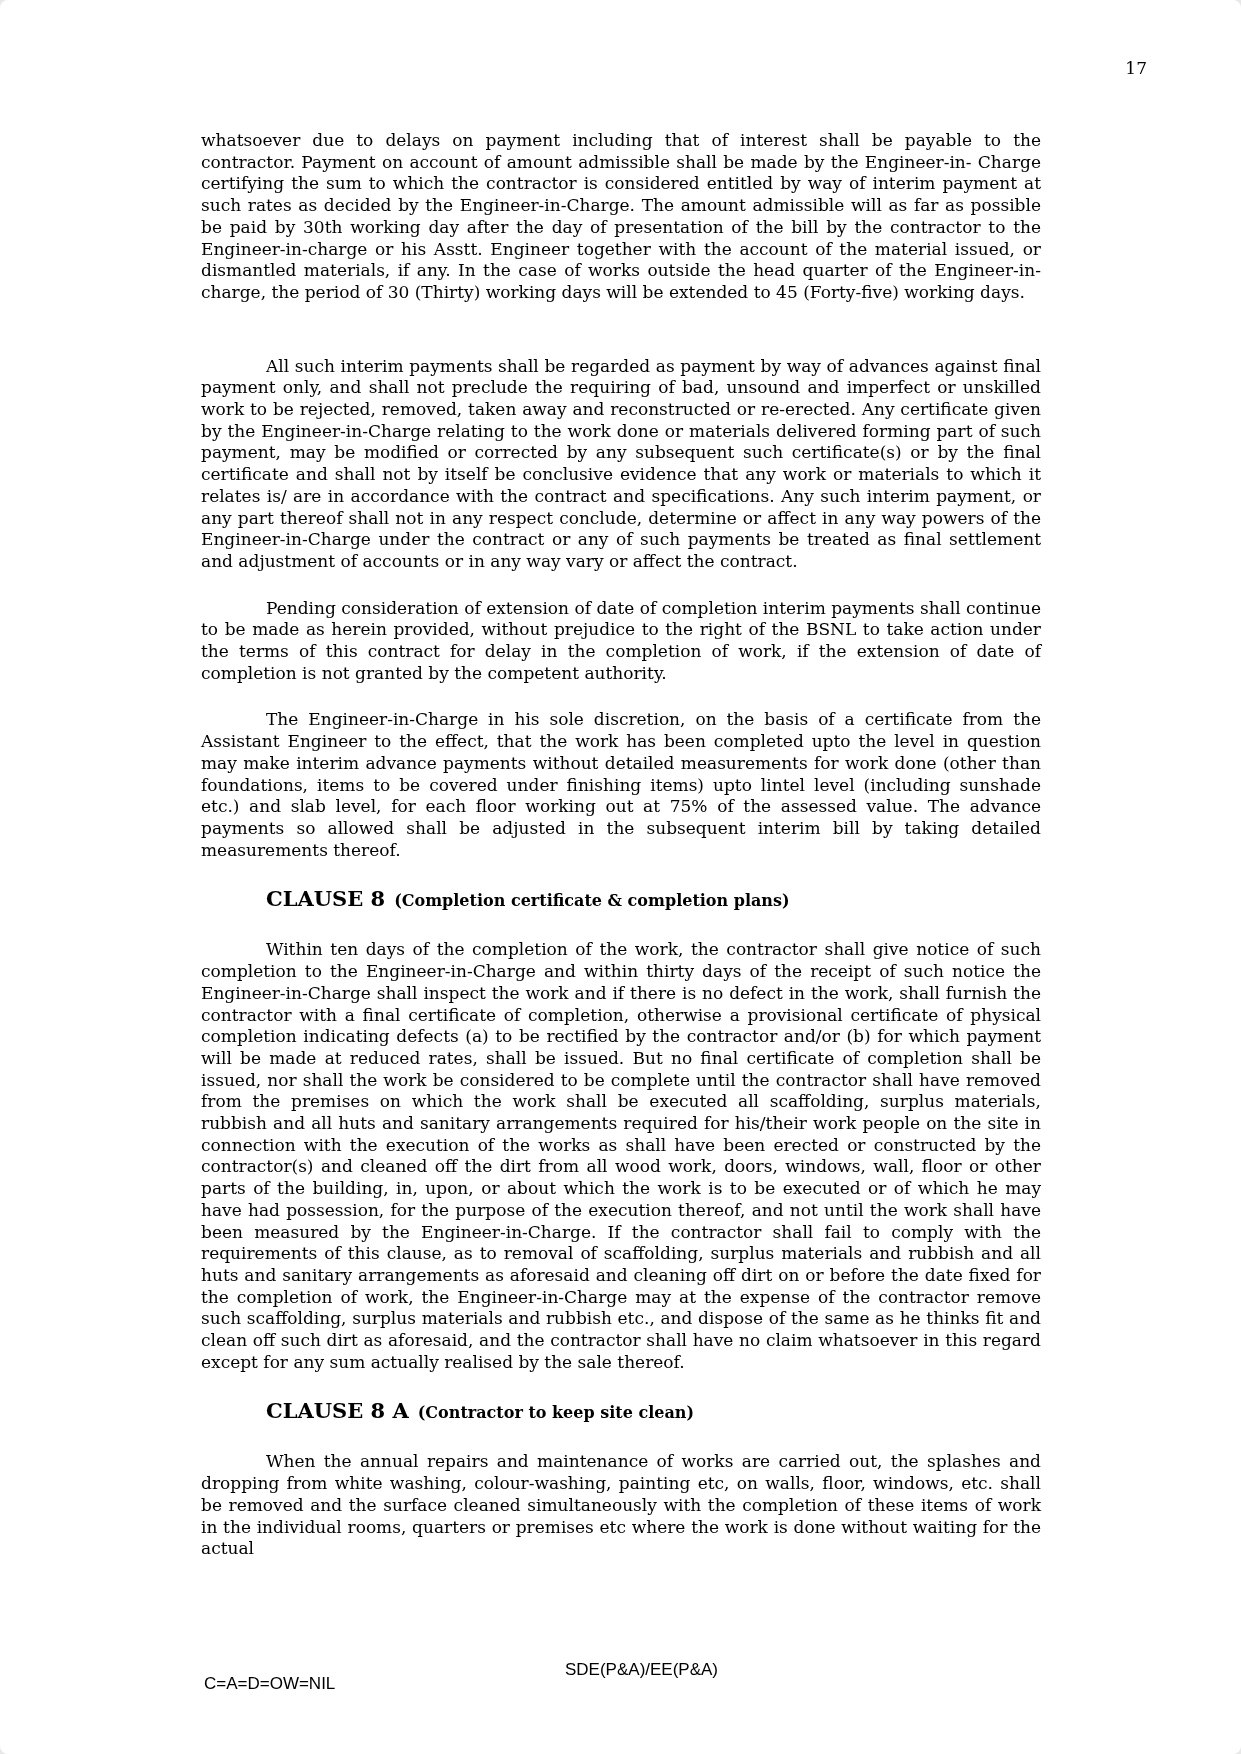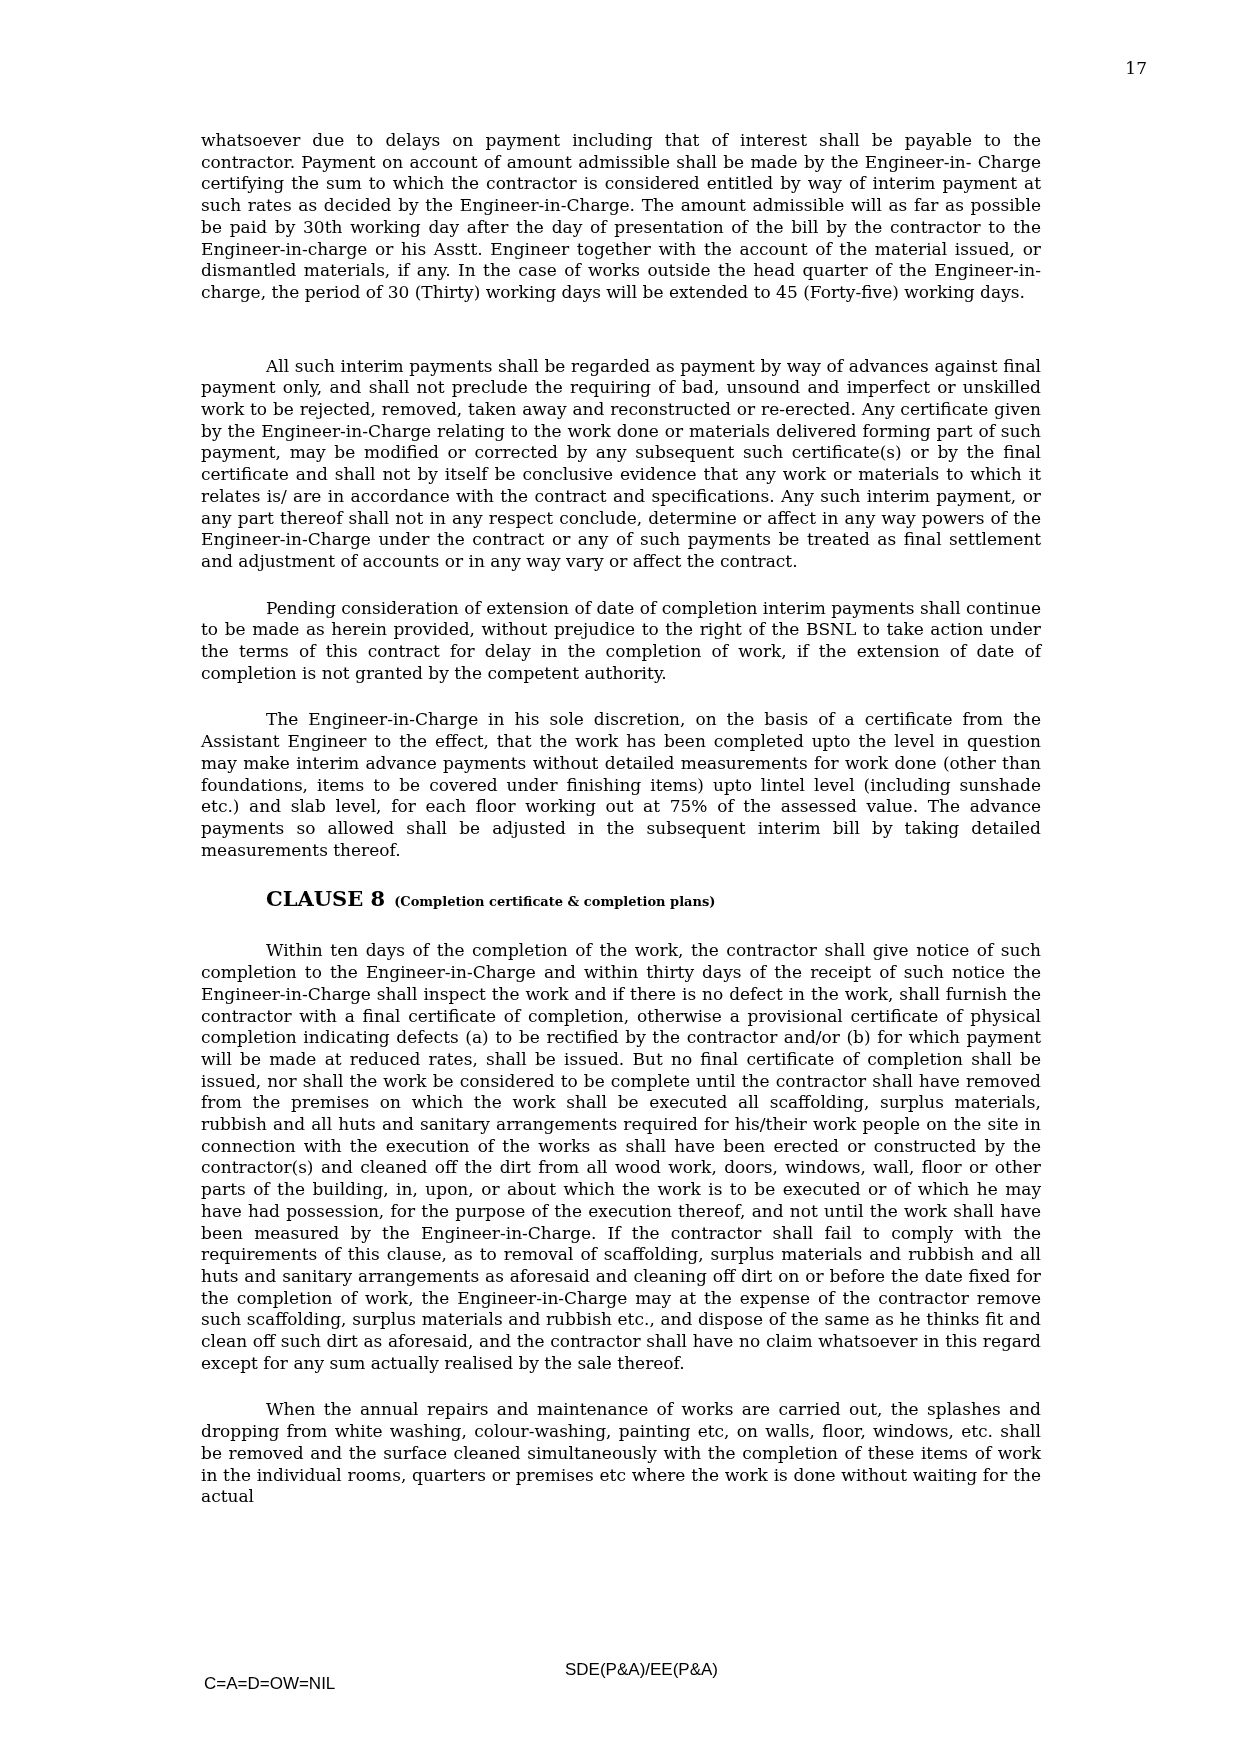--- a/index.html
+++ b/index.html
@@ -4,20 +4,21 @@
 <style>
   html, body { margin: 0; padding: 0; background: #e8e8e8; }
   .page {
     position: relative;
     width: 1241px;
     height: 1754px;
     margin: 0 auto;
     background: #ffffff;
     color: #000000;
     font-family: "DejaVu Serif", "Liberation Serif", serif;
+    border-radius: 8px;
   }
   .page-number {
     position: absolute;
     top: 57px;
     right: 94px;
     font-size: 17px;
     line-height: 22px;
   }
   .content {
     position: absolute;
@@ -33,21 +34,21 @@
   .indent { text-indent: 65px; }
   .bold-para { font-weight: bold; }
   .clause-heading {
     font-size: 21px;
     font-weight: bold;
     text-align: left;
     margin: 0 0 26px 65px;
     line-height: 25px;
   }
   .clause-sub {
-    font-size: 13px;
+    font-size: 16px;
     margin-left: 9px;
   }
   .footer {
     position: absolute;
     top: 1659px;
     left: 201px;
     width: 840px;
     font-family: "Liberation Sans", sans-serif;
     font-size: 17px;
     line-height: 22px;
@@ -71,20 +72,21 @@
     <p class="indent">Pending consideration of extension of date of completion interim payments shall continue to be made as herein provided, without prejudice to the right of the BSNL to take action under the terms of this contract for delay in the completion of work, if the extension of date of completion is not granted by the competent authority.</p>
 
     <p class="indent">The Engineer-in-Charge in his sole discretion, on the basis of a certificate from the Assistant Engineer to the effect, that the work has been completed upto the level in question may make interim advance payments without detailed measurements for work done (other than foundations, items to be covered under finishing items) upto lintel level (including sunshade etc.) and slab level, for each floor working out at 75% of the assessed value. The advance payments so allowed shall be adjusted in the subsequent interim bill by taking detailed measurements thereof.</p>
 
 
 
     <h2 class="clause-heading"><span>CLAUSE 8</span><span class="clause-sub">(Completion certificate &amp; completion plans)</span></h2>
 
     <p class="indent">Within ten days of the completion of the work, the contractor shall give notice of such completion to the Engineer-in-Charge and within thirty days of the receipt of such notice the Engineer-in-Charge shall inspect the work and if there is no defect in the work, shall furnish the contractor with a final certificate of completion, otherwise a provisional certificate of physical completion indicating defects (a) to be rectified by the contractor and/or (b) for which payment will be made at reduced rates, shall be issued. But no final certificate of completion shall be issued, nor shall the work be considered to be complete until the contractor shall have removed from the premises on which the work shall be executed all scaffolding, surplus materials, rubbish and all huts and sanitary arrangements required for his/their work people on the site in connection with the execution of the works as shall have been erected or constructed by the contractor(s) and cleaned off the dirt from all wood work, doors, windows, wall, floor or other parts of the building,  in, upon, or about which the work is to be executed or of which he may have had possession, for the purpose of the execution thereof, and not until the work shall have been measured by the Engineer-in-Charge. If the contractor shall fail to comply with the requirements of this clause, as to removal of scaffolding, surplus materials and rubbish and all huts and sanitary arrangements as aforesaid and cleaning off dirt on or before the date fixed for the completion of work, the Engineer-in-Charge may at the expense of the contractor remove such scaffolding, surplus materials and rubbish etc., and dispose of the same as he thinks fit and clean off such dirt as aforesaid, and the contractor shall have no claim whatsoever in this regard except for any sum actually realised by the sale thereof.</p>
 
+    <h2 class="clause-heading"><span>CLAUSE 8 A</span><span class="clause-sub">(Contractor to keep site clean)</span></h2>
 
     <p class="indent">When the annual repairs and maintenance of works are carried out, the splashes and dropping from white washing, colour-washing, painting etc, on walls, floor, windows, etc. shall be removed and the surface cleaned simultaneously with the completion of these items of work in the individual rooms, quarters or premises etc where the work is done without waiting for the actual</p>
 
   </div>
 
   <div class="footer">
     <span class="footer-left">C=A=D=OW=NIL</span>
     <span class="footer-center">SDE(P&amp;A)/EE(P&amp;A)</span>
   </div>
 

